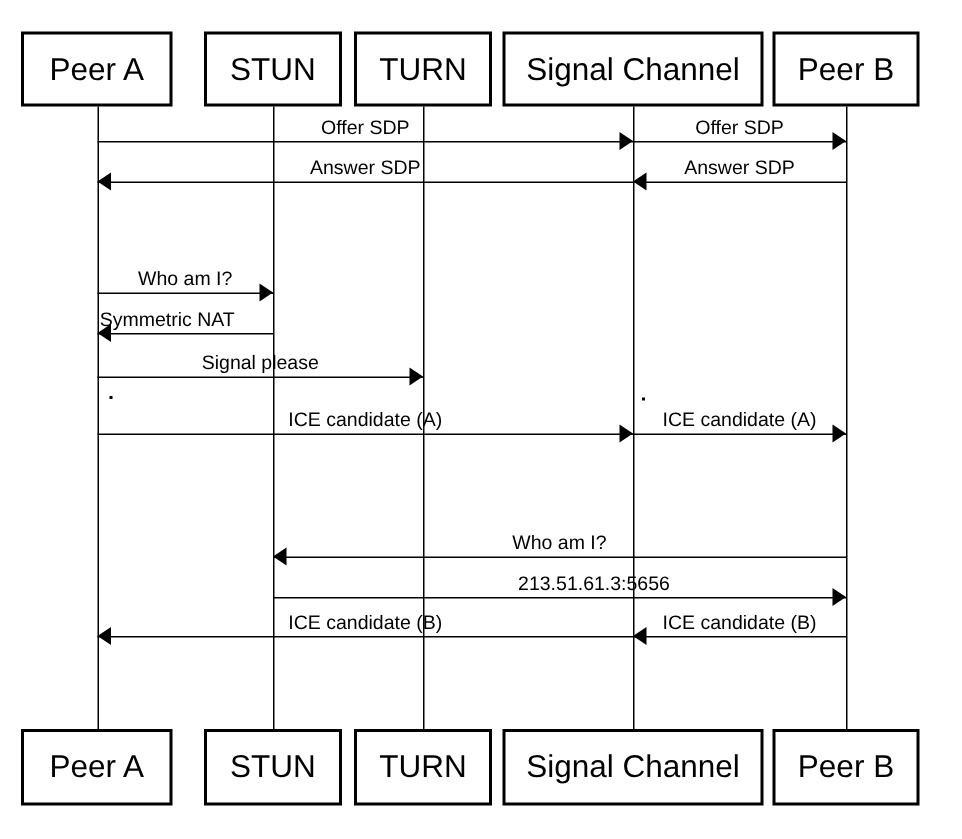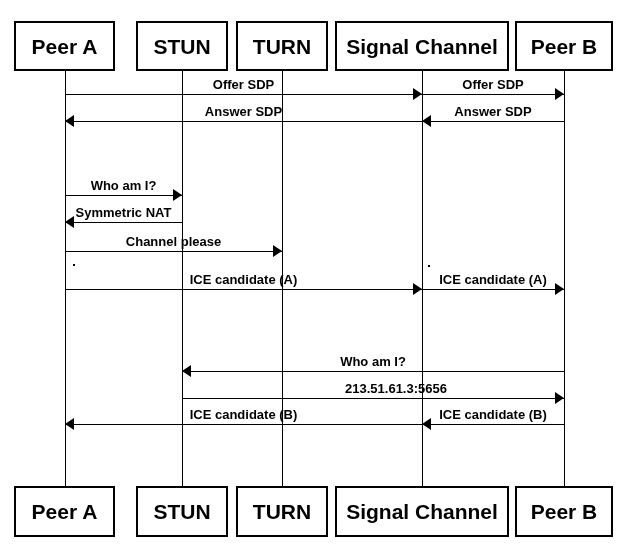--- a/index.html
+++ b/index.html
@@ -8,21 +8,20 @@
     background: var(--bg-color, #ffffff);
   }
   #canvas {
     position: relative;
     width: 641px;
     height: 559px;
     background: var(--bg-color, #ffffff);
     font-family: "Liberation Sans", sans-serif;
     color: var(--line-color, #000000);
     overflow: hidden;
-    font-weight: bold;
   }
   .lifeline {
     position: absolute;
     width: 1px;
     background: var(--line-color, #000000);
   }
   .actor-box {
     position: absolute;
     box-sizing: border-box;
     border: 2px solid var(--line-color, #000000);
@@ -115,24 +114,24 @@
     <div class="message-line" style="left: 65px; width: 357px; top: 121px;"></div>
     <div class="message-label" style="left: 65px; width: 357px; top: 104px;">Answer SDP</div>
     <div class="arrowhead left" style="top: 115px; left: 65px;"></div>
     <div class="message-line" style="left: 422px; width: 142px; top: 121px;"></div>
     <div class="message-label" style="left: 422px; width: 142px; top: 104px;">Answer SDP</div>
     <div class="arrowhead left" style="top: 115px; left: 422px;"></div>
     <div class="message-line" style="left: 65px; width: 117px; top: 195px;"></div>
     <div class="message-label" style="left: 65px; width: 117px; top: 178px;">Who am I?</div>
     <div class="arrowhead right" style="top: 189px; left: 173px;"></div>
     <div class="message-line" style="left: 65px; width: 117px; top: 222px;"></div>
-    <div class="message-label" style="left: 65px; width: 117px; top: 205px;">Symmetric NAT</div>
+    <div class="message-label" style="left: 53px; width: 117px; top: 205px;">Symmetric NAT</div>
     <div class="arrowhead left" style="top: 216px; left: 65px;"></div>
     <div class="message-line" style="left: 65px; width: 217px; top: 251px;"></div>
-    <div class="message-label" style="left: 65px; width: 217px; top: 234px;">Channel please</div>
+    <div class="message-label" style="left: 65px; width: 217px; top: 234px;">Signal please</div>
     <div class="arrowhead right" style="top: 245px; left: 273px;"></div>
     <div class="message-line" style="left: 65px; width: 357px; top: 289px;"></div>
     <div class="message-label" style="left: 65px; width: 357px; top: 272px;">ICE candidate (A)</div>
     <div class="arrowhead right" style="top: 283px; left: 413px;"></div>
     <div class="message-line" style="left: 422px; width: 142px; top: 289px;"></div>
     <div class="message-label" style="left: 422px; width: 142px; top: 272px;">ICE candidate (A)</div>
     <div class="arrowhead right" style="top: 283px; left: 555px;"></div>
     <div class="message-line" style="left: 182px; width: 382px; top: 371px;"></div>
     <div class="message-label" style="left: 182px; width: 382px; top: 354px;">Who am I?</div>
     <div class="arrowhead left" style="top: 365px; left: 182px;"></div>

